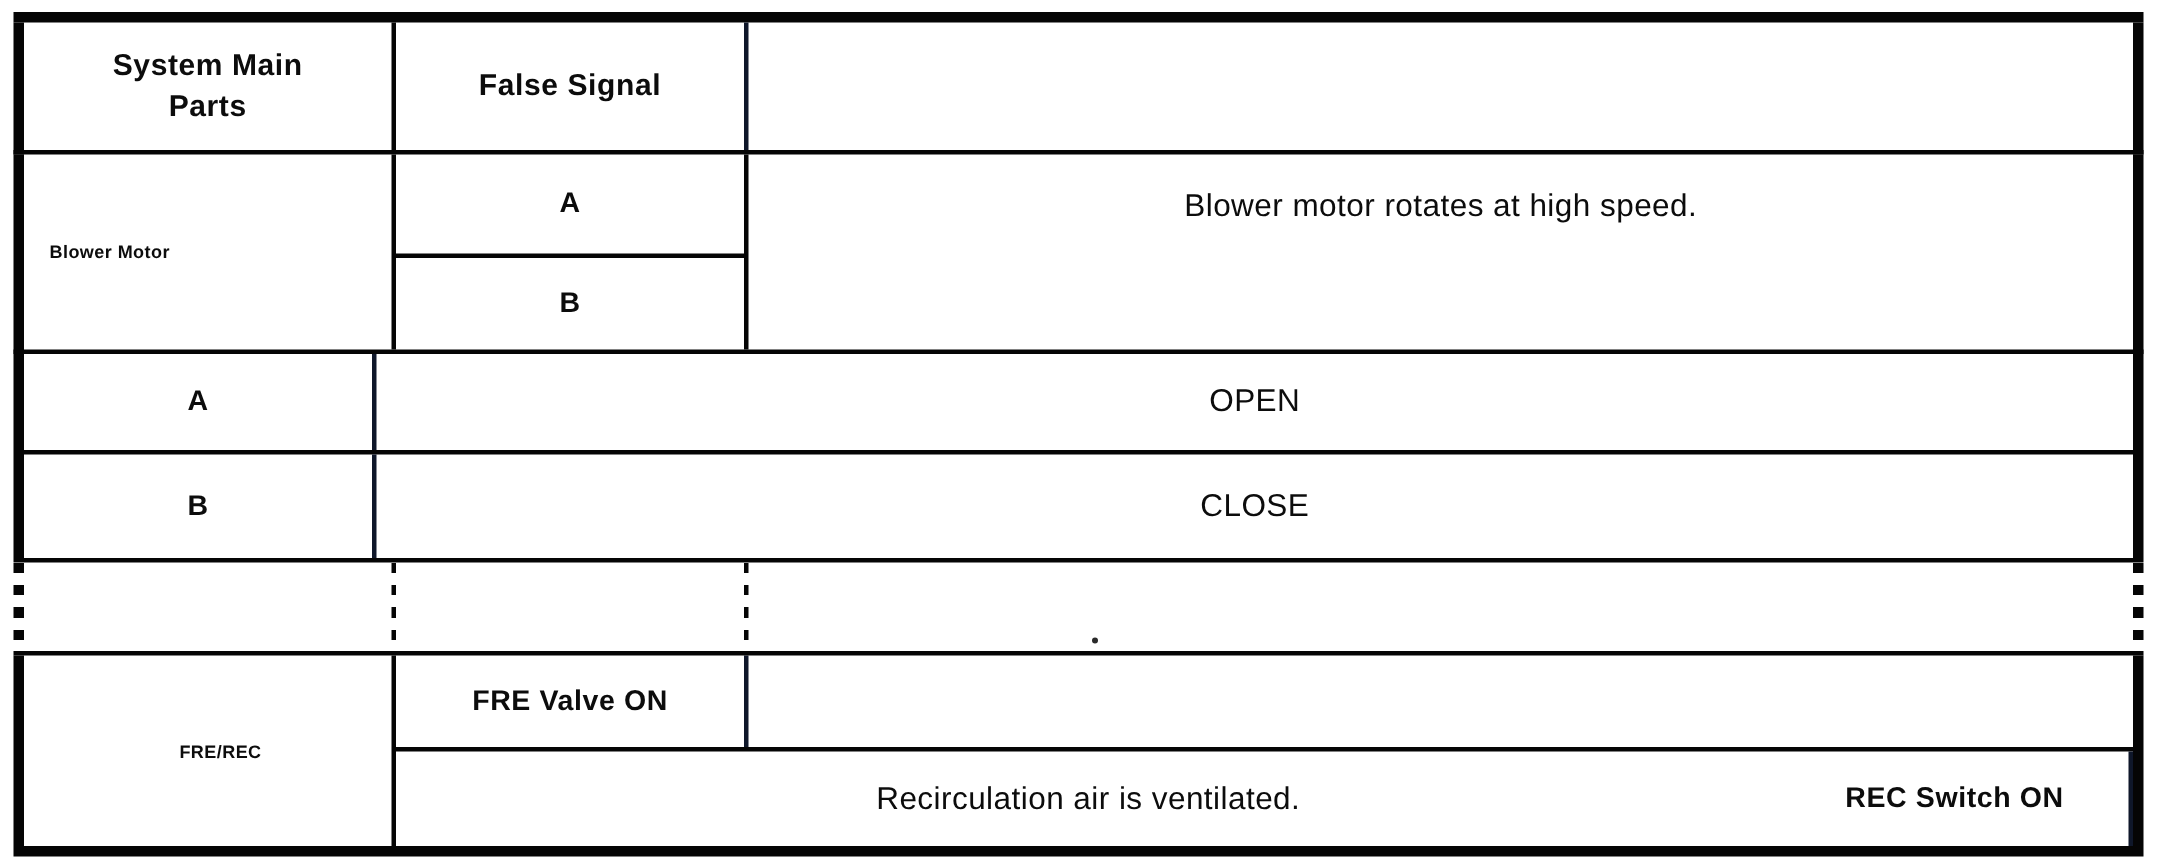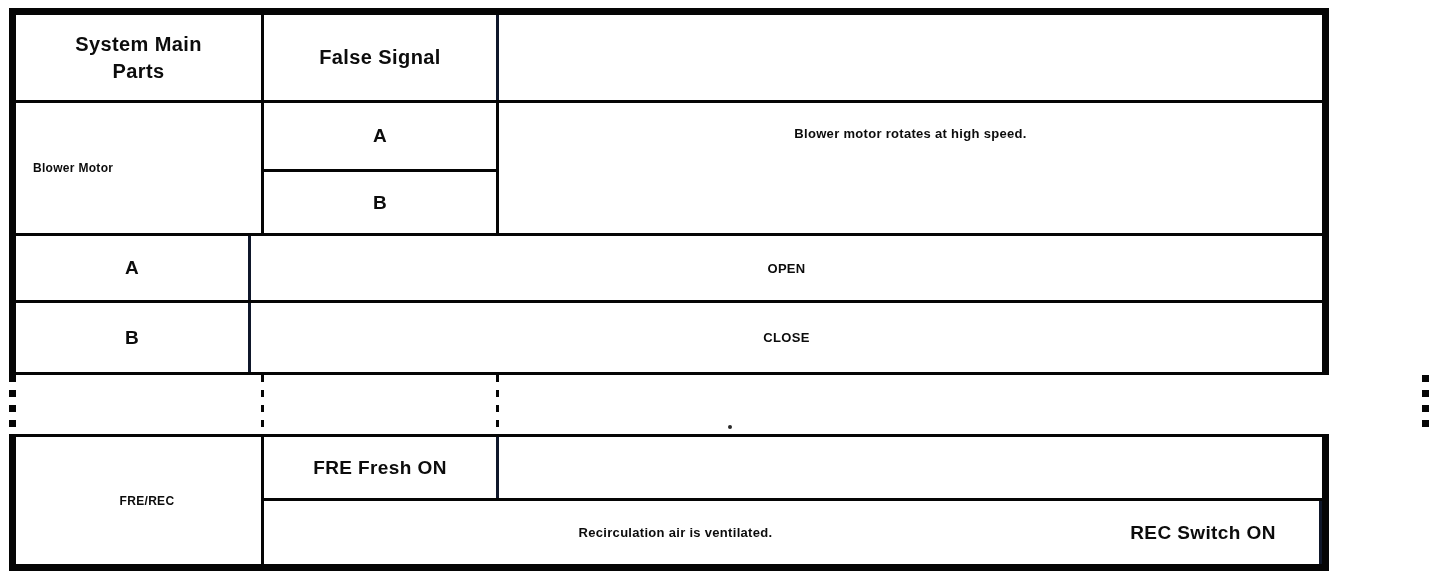--- a/index.html
+++ b/index.html
@@ -6,21 +6,21 @@
   html,body { background:#ffffff; }
   .page {
     position:relative;
     width:1440px; height:578px;
     background:#ffffff;
     font-family:"Liberation Sans","DejaVu Sans",sans-serif;
     color:#0c0c0c;
     overflow:hidden;
   }
   .scan-table {
-    position:absolute; left:9px; top:8px; width:1320px;
+    position:absolute; left:9px; top:8px; width:1420px;
     border-top:7px solid #050505;
     border-bottom:7px solid #050505;
   }
   .row { display:flex; border-left:7px solid #050505; border-right:7px solid #050505; }
   .header-row { height:88px; border-bottom:3px solid #050505; }
   .group-1 { height:133px; border-bottom:3px solid #050505; }
   .group-2 { height:136px; }
   .group-3 { height:127px; }
 
   .c-part  { width:248px; border-right:3px solid #050505; }
@@ -35,21 +35,21 @@
   }
   .part-cell {
     justify-content:flex-start; padding-left:17px;
     font-weight:700; font-size:12px; letter-spacing:0.3px;
   }
   .part-two-line {
     flex-direction:column; align-items:center; justify-content:center;
     line-height:36px;
   }
   .sig-cell { font-weight:700; font-size:19px; letter-spacing:0.4px; }
-  .mot-cell { font-weight:700; font-size:13px; letter-spacing:0.3px; }
+  .mot-cell { font-weight:400; font-size:21px; letter-spacing:0.3px; }
 
   
   .g-right-row { flex:1; display:flex; }
   .sig-stack { width:235px; border-right:3px solid #050505; display:flex; flex-direction:column; }
   .sig-stack .sub-a { height:69px; border-bottom:3px solid #050505; }
   .sig-stack .sub-b { flex:1; }
   .mot-merged { flex:1; display:flex; justify-content:center; align-items:flex-start; padding-top:23px; }
 
   
   .g-right-col { flex:1; display:flex; flex-direction:column; }
@@ -125,21 +125,21 @@
       <div class="vdash outer dash-right"></div>
       <div class="artifact-dot"></div>
     </div>
 
     <div class="row group-3">
       <div class="cell c-part part-cell part-two-line">
         <div>FRE/REC</div>
       </div>
       <div class="g-right-col">
         <div class="subrow subrow-top-g3">
-          <div class="cell c-sig sig-cell">FRE Fresh ON</div>
+          <div class="cell c-sig sig-cell">FRE Valve ON</div>
         </div>
         <div class="subrow">
           <div class="cell c-mot mot-cell">Recirculation air is ventilated.</div>
           <div class="cell c-sig sig-cell">REC Switch ON</div>
         </div>
       </div>
     </div>
 
   </div>
 </div>

